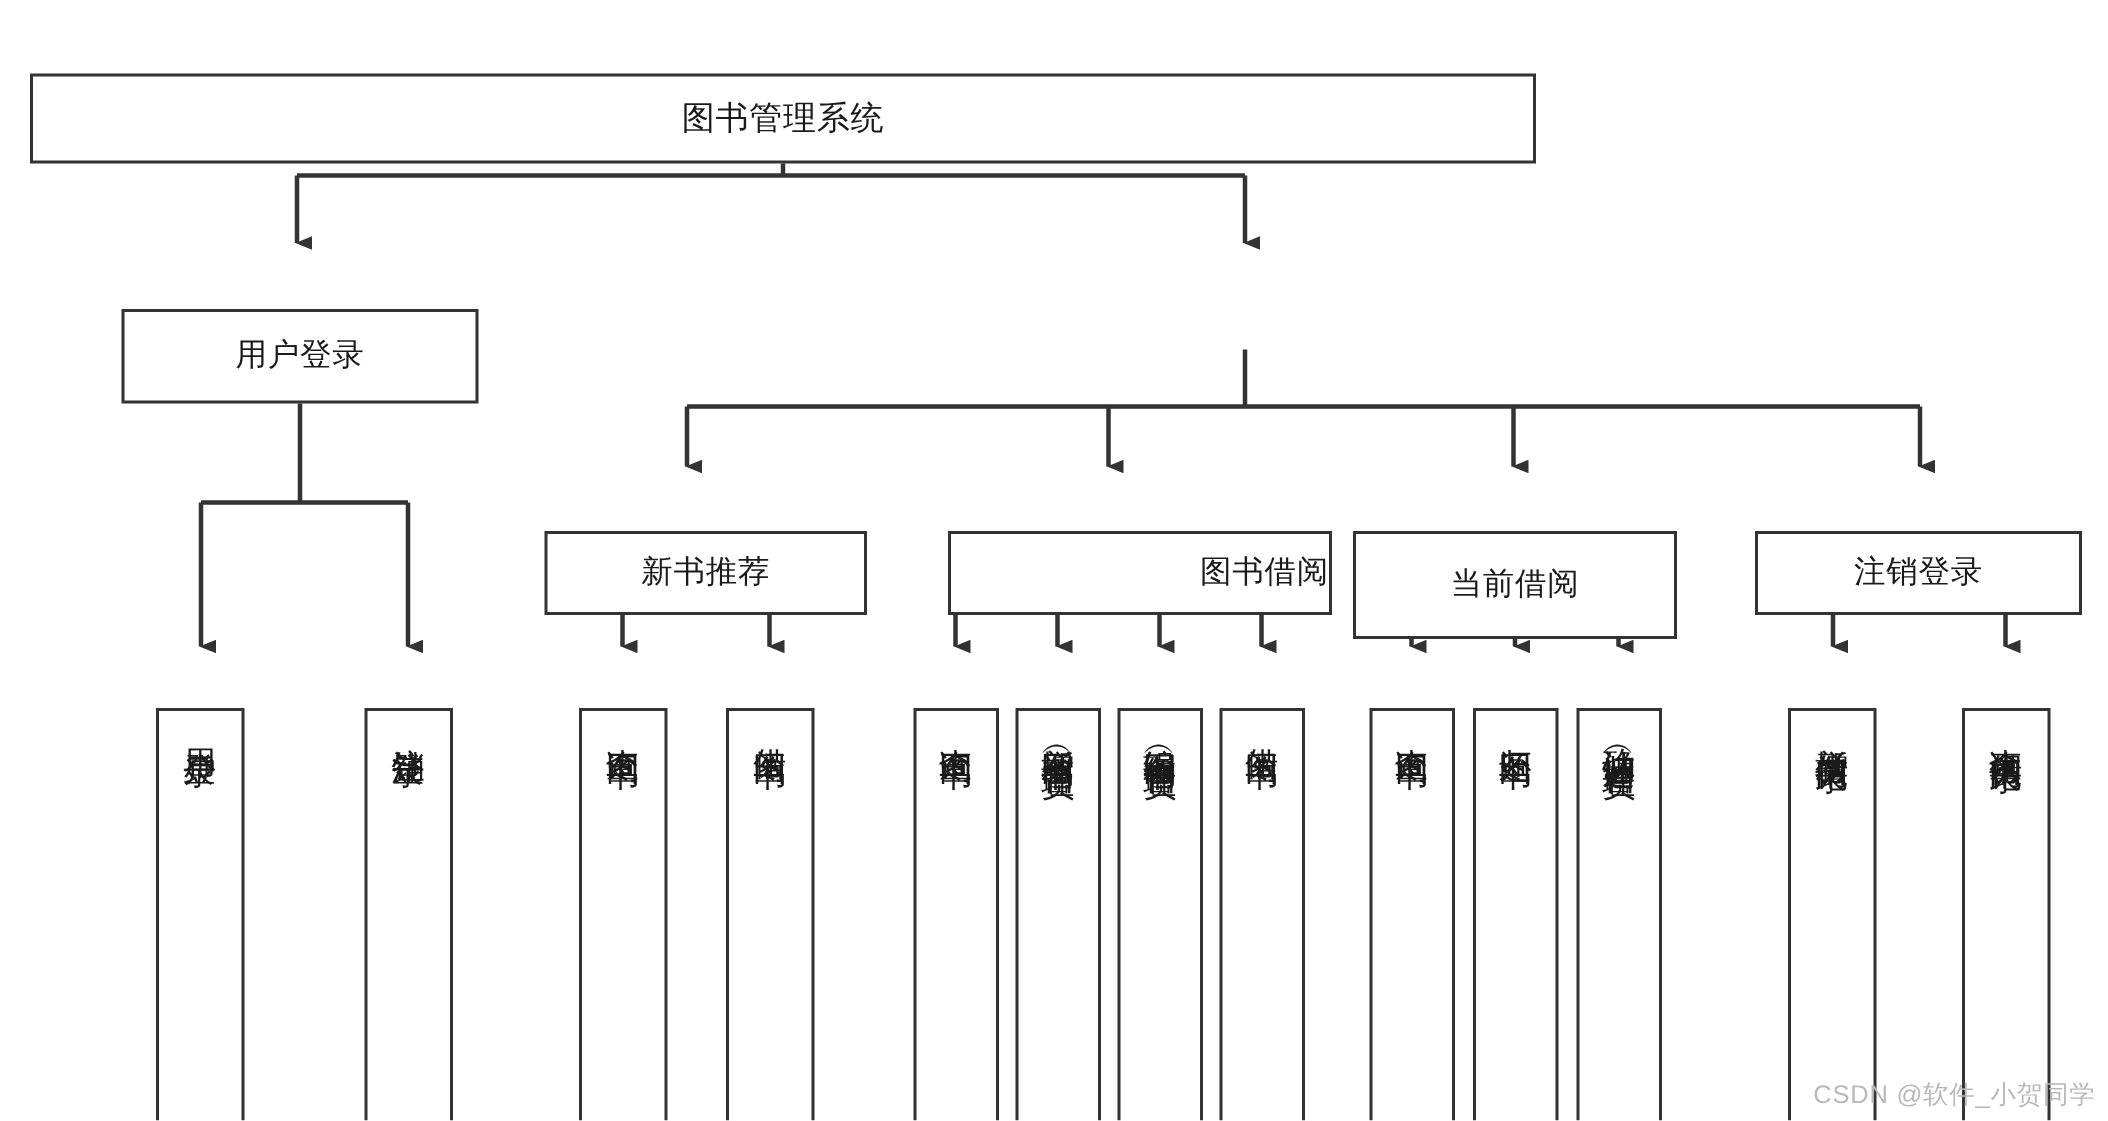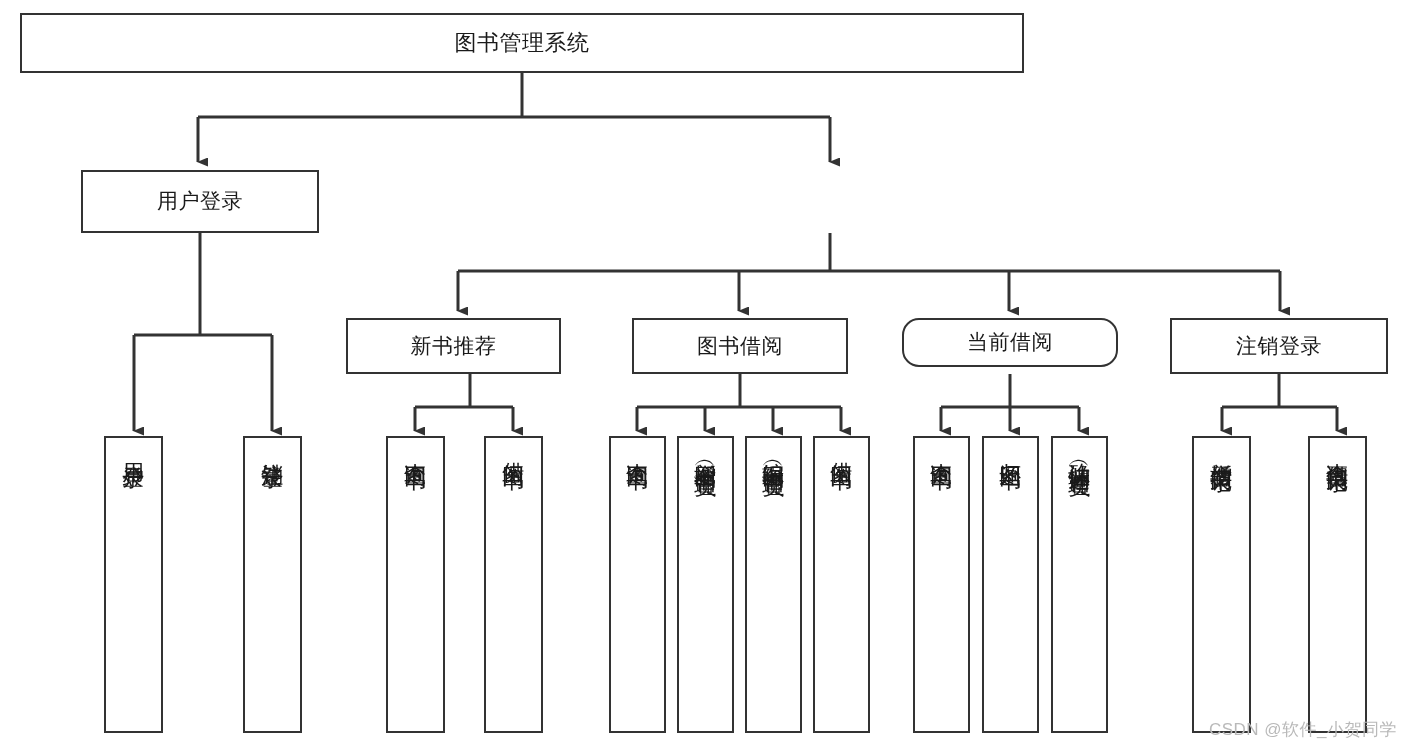--- a/index.html
+++ b/index.html
@@ -29,20 +29,21 @@
   .node {
     position: absolute;
     box-sizing: border-box;
     background: #ffffff;
     border: 2px solid #333333;
     display: flex;
     align-items: center;
     justify-content: center;
     color: #1a1a1a;
     z-index: 2;
+    margin-top: 36px;
   }
   .node-label {
     display: block;
     text-align: center;
     line-height: 1.18;
     letter-spacing: 0.5px;
     color: #1a1a1a;
   }
   
   .node.horiz .node-label {
@@ -134,27 +135,27 @@
   </svg>
 
   <div class="node horiz root" style="left:20px; top:13px; width:1004px; height:60px;">
     <span class="node-label">图书管理系统</span>
   </div>
 
   <div class="node horiz" style="left:81px; top:170px; width:238px; height:63px;">
     <span class="node-label">用户登录</span>
   </div>
 
-  <div class="node horiz" style="left:346px; top:318px; width:215px; height:56px;">
+  <div class="node horiz" style="left:363px; top:318px; width:215px; height:56px;">
     <span class="node-label">新书推荐</span>
   </div>
-  <div class="node horiz" style="left:632px; top:318px; width:216px; height:56px;">
+  <div class="node horiz" style="left:632px; top:318px; width:256px; height:56px;justify-content:flex-end;">
     <span class="node-label">图书借阅</span>
   </div>
-  <div class="node horiz" style="left:902px; top:318px; width:216px; height:49px;border-radius:17px;">
+  <div class="node horiz" style="left:902px; top:318px; width:216px; height:72px;">
     <span class="node-label">当前借阅</span>
   </div>
   <div class="node horiz" style="left:1170px; top:318px; width:218px; height:56px;">
     <span class="node-label">注销登录</span>
   </div>
 
   <div class="node vert" style="left:104px; top:436px; width:59px; height:297px;">
     <span class="node-label">用户登录</span>
   </div>
   <div class="node vert" style="left:243px; top:436px; width:59px; height:297px;">

